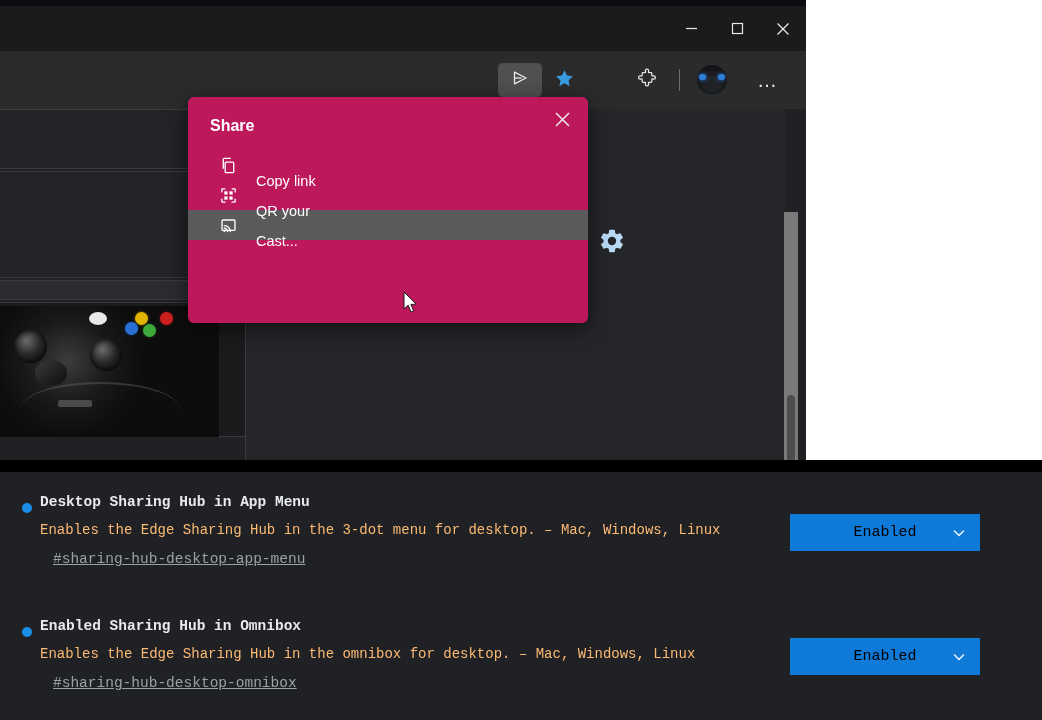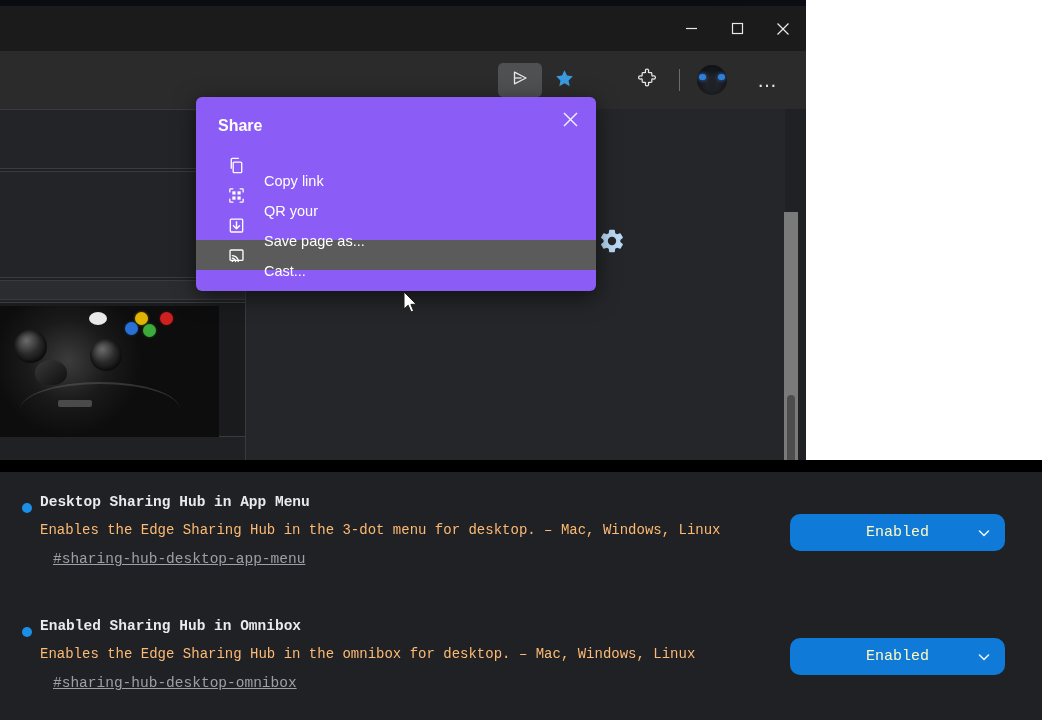--- a/index.html
+++ b/index.html
@@ -143,22 +143,22 @@
     position: absolute; left: 784px; top: 103px; width: 14px; height: 351px;
     background: #7a7a7a;
   }
   .scroll-thumb {
     position: absolute; left: 787px; top: 286px; width: 8px; height: 95px;
     background: #4d4d4d; border-radius: 4px;
   }
 
   
   .share-popup {
-    position: absolute; left: 196px; top: 97px; width: 400px; height: 194px;
-    background: #8b5cf6; border-radius: 6px;
+    position: absolute; left: 188px; top: 97px; width: 400px; height: 226px;
+    background: #be185d; border-radius: 6px;
     box-shadow: 0 6px 22px rgba(0,0,0,.55);
     overflow: hidden;
   }
   .share-title {
     position: absolute; left: 22px; top: 20px;
     font-size: 16px; font-weight: bold; color: #ffffff;
   }
   .share-close {
     position: absolute; right: 8px; top: 8px; width: 36px; height: 32px;
     display: flex; align-items: center; justify-content: center; color: #f0f0f0;
@@ -201,25 +201,24 @@
   }
   .flag-desc {
     position: absolute; left: 40px; top: 28px;
     font-size: 14px; color: #fdba74;
   }
   .flag-link {
     position: absolute; left: 40px; top: 57px;
     font-size: 14.5px; color: #9aa0a6; text-decoration: underline; margin-left: 13px;
   }
   .flag-select {
-    position: absolute; left: 790px; top: 20px; width: 215px; height: 37px;
-    background: #0f7ad8; color: #fef9c3;
+    position: absolute; left: 790px; top: 20px; width: 190px; height: 37px;
+    background: #0f7ad8; color: #000000;
     display: flex; align-items: center; justify-content: center;
     font-size: 15px;
-    border-radius: 10px;
   }
   .flag-select .chev {
     position: absolute; right: 14px; top: 50%; transform: translateY(-50%);
     display: flex; align-items: center;
   }
   .white-gap {
     position: absolute; left: 806px; top: 0; width: 236px; height: 460px;
     background: #ffffff;
   }
 </style>
@@ -372,30 +371,20 @@
             <rect x="5.6" y="5.6" width="3.4" height="3.4" fill="currentColor"></rect>
             <rect x="11" y="5.6" width="3.4" height="3.4" fill="currentColor"></rect>
             <rect x="5.6" y="11" width="3.4" height="3.4" fill="currentColor"></rect>
             <rect x="11" y="11" width="3.4" height="3.4" fill="currentColor"></rect>
           </svg>
         </span>
         <span class="mi-label">QR your</span>
       </div>
 
 
-      <div class="menu-item">
-        <span class="mi-icon">
-          <svg width="19" height="19" viewBox="0 0 20 20">
-            <rect x="3.5" y="3.2" width="13" height="13.6" rx="1" fill="none" stroke="currentColor" stroke-width="1.4"></rect>
-            <line x1="10" y1="5.6" x2="10" y2="13" stroke="currentColor" stroke-width="1.5"></line>
-            <path d="M6.8 10.2 L10 13.4 L13.2 10.2" fill="none" stroke="currentColor" stroke-width="1.5" stroke-linecap="round" stroke-linejoin="round"></path>
-          </svg>
-        </span>
-        <span class="mi-label">Save page as...</span>
-      </div>
 
       <div class="menu-item highlight">
         <span class="mi-icon">
           <svg width="19" height="19" viewBox="0 0 20 20">
             <rect x="3.2" y="4.2" width="13.6" height="11" rx="1" fill="none" stroke="currentColor" stroke-width="1.4"></rect>
             <path d="M5.6 12.9a3.4 3.4 0 0 1 3.4 3.4" fill="none" stroke="currentColor" stroke-width="1.4" stroke-linecap="round"></path>
             <path d="M5.6 10.1a6.2 6.2 0 0 1 6.2 6.2" fill="none" stroke="currentColor" stroke-width="1.4" stroke-linecap="round"></path>
             <circle cx="5.7" cy="15.8" r="1" fill="currentColor"></circle>
           </svg>
         </span>

